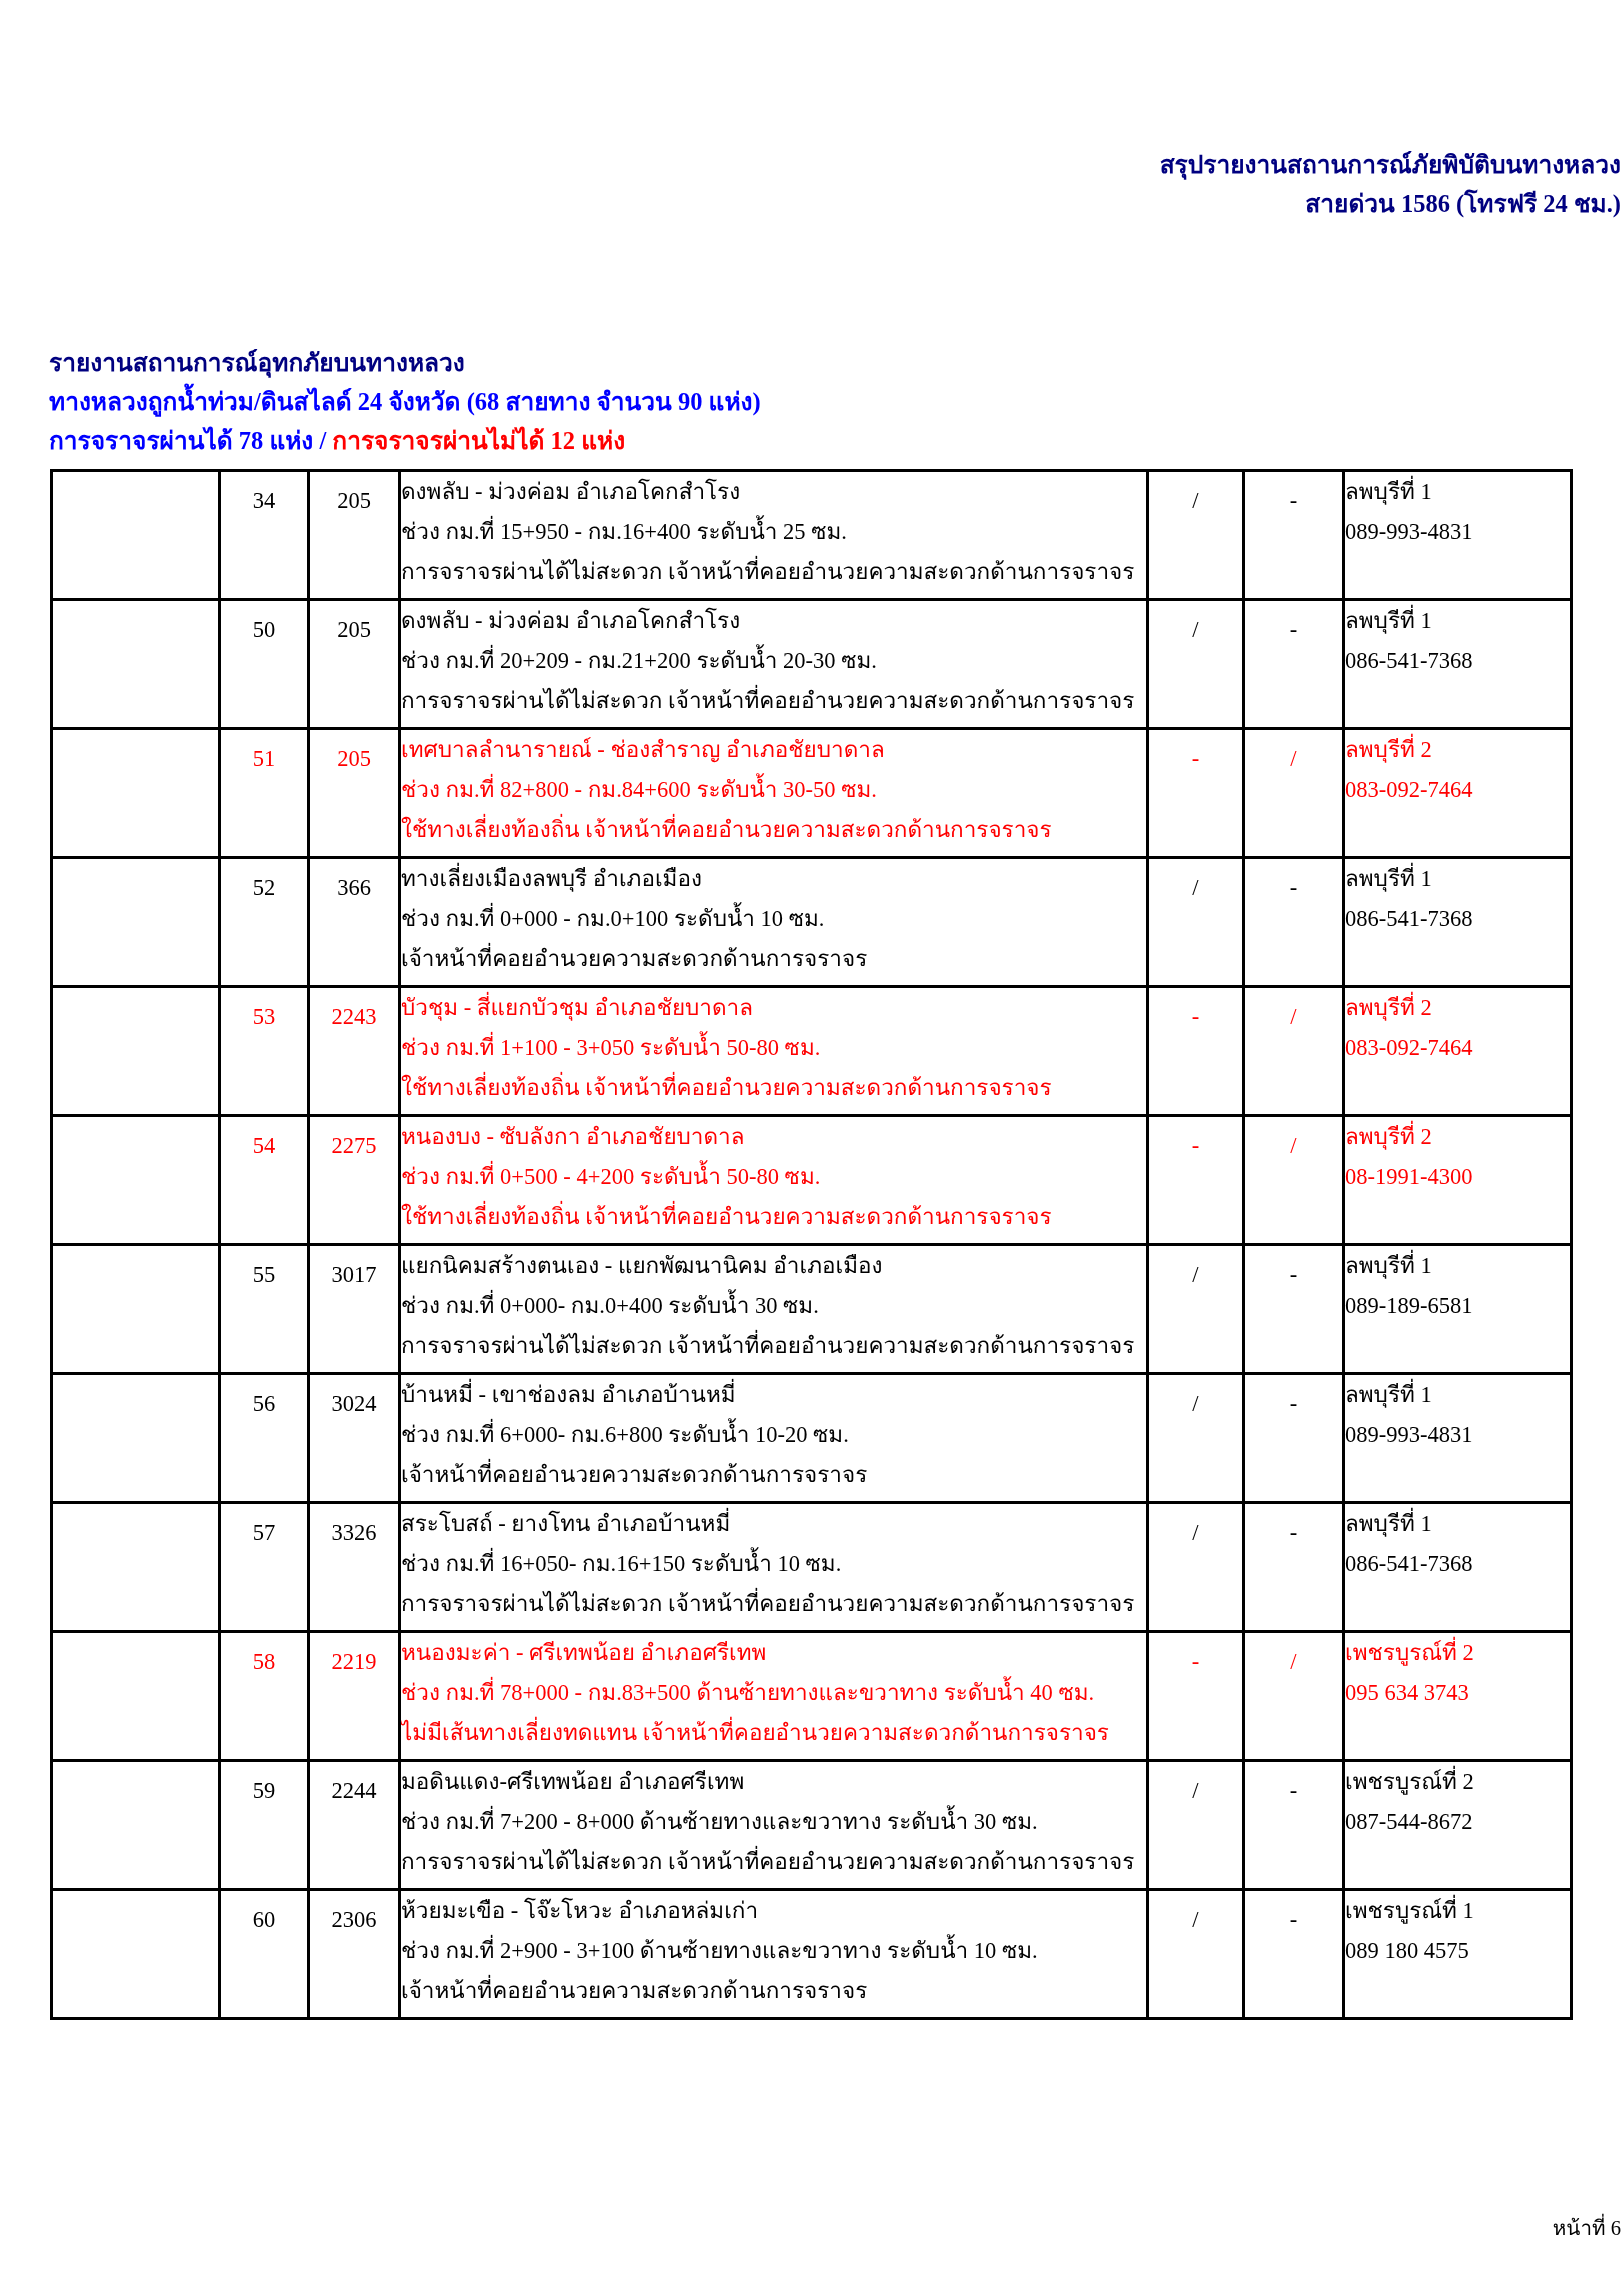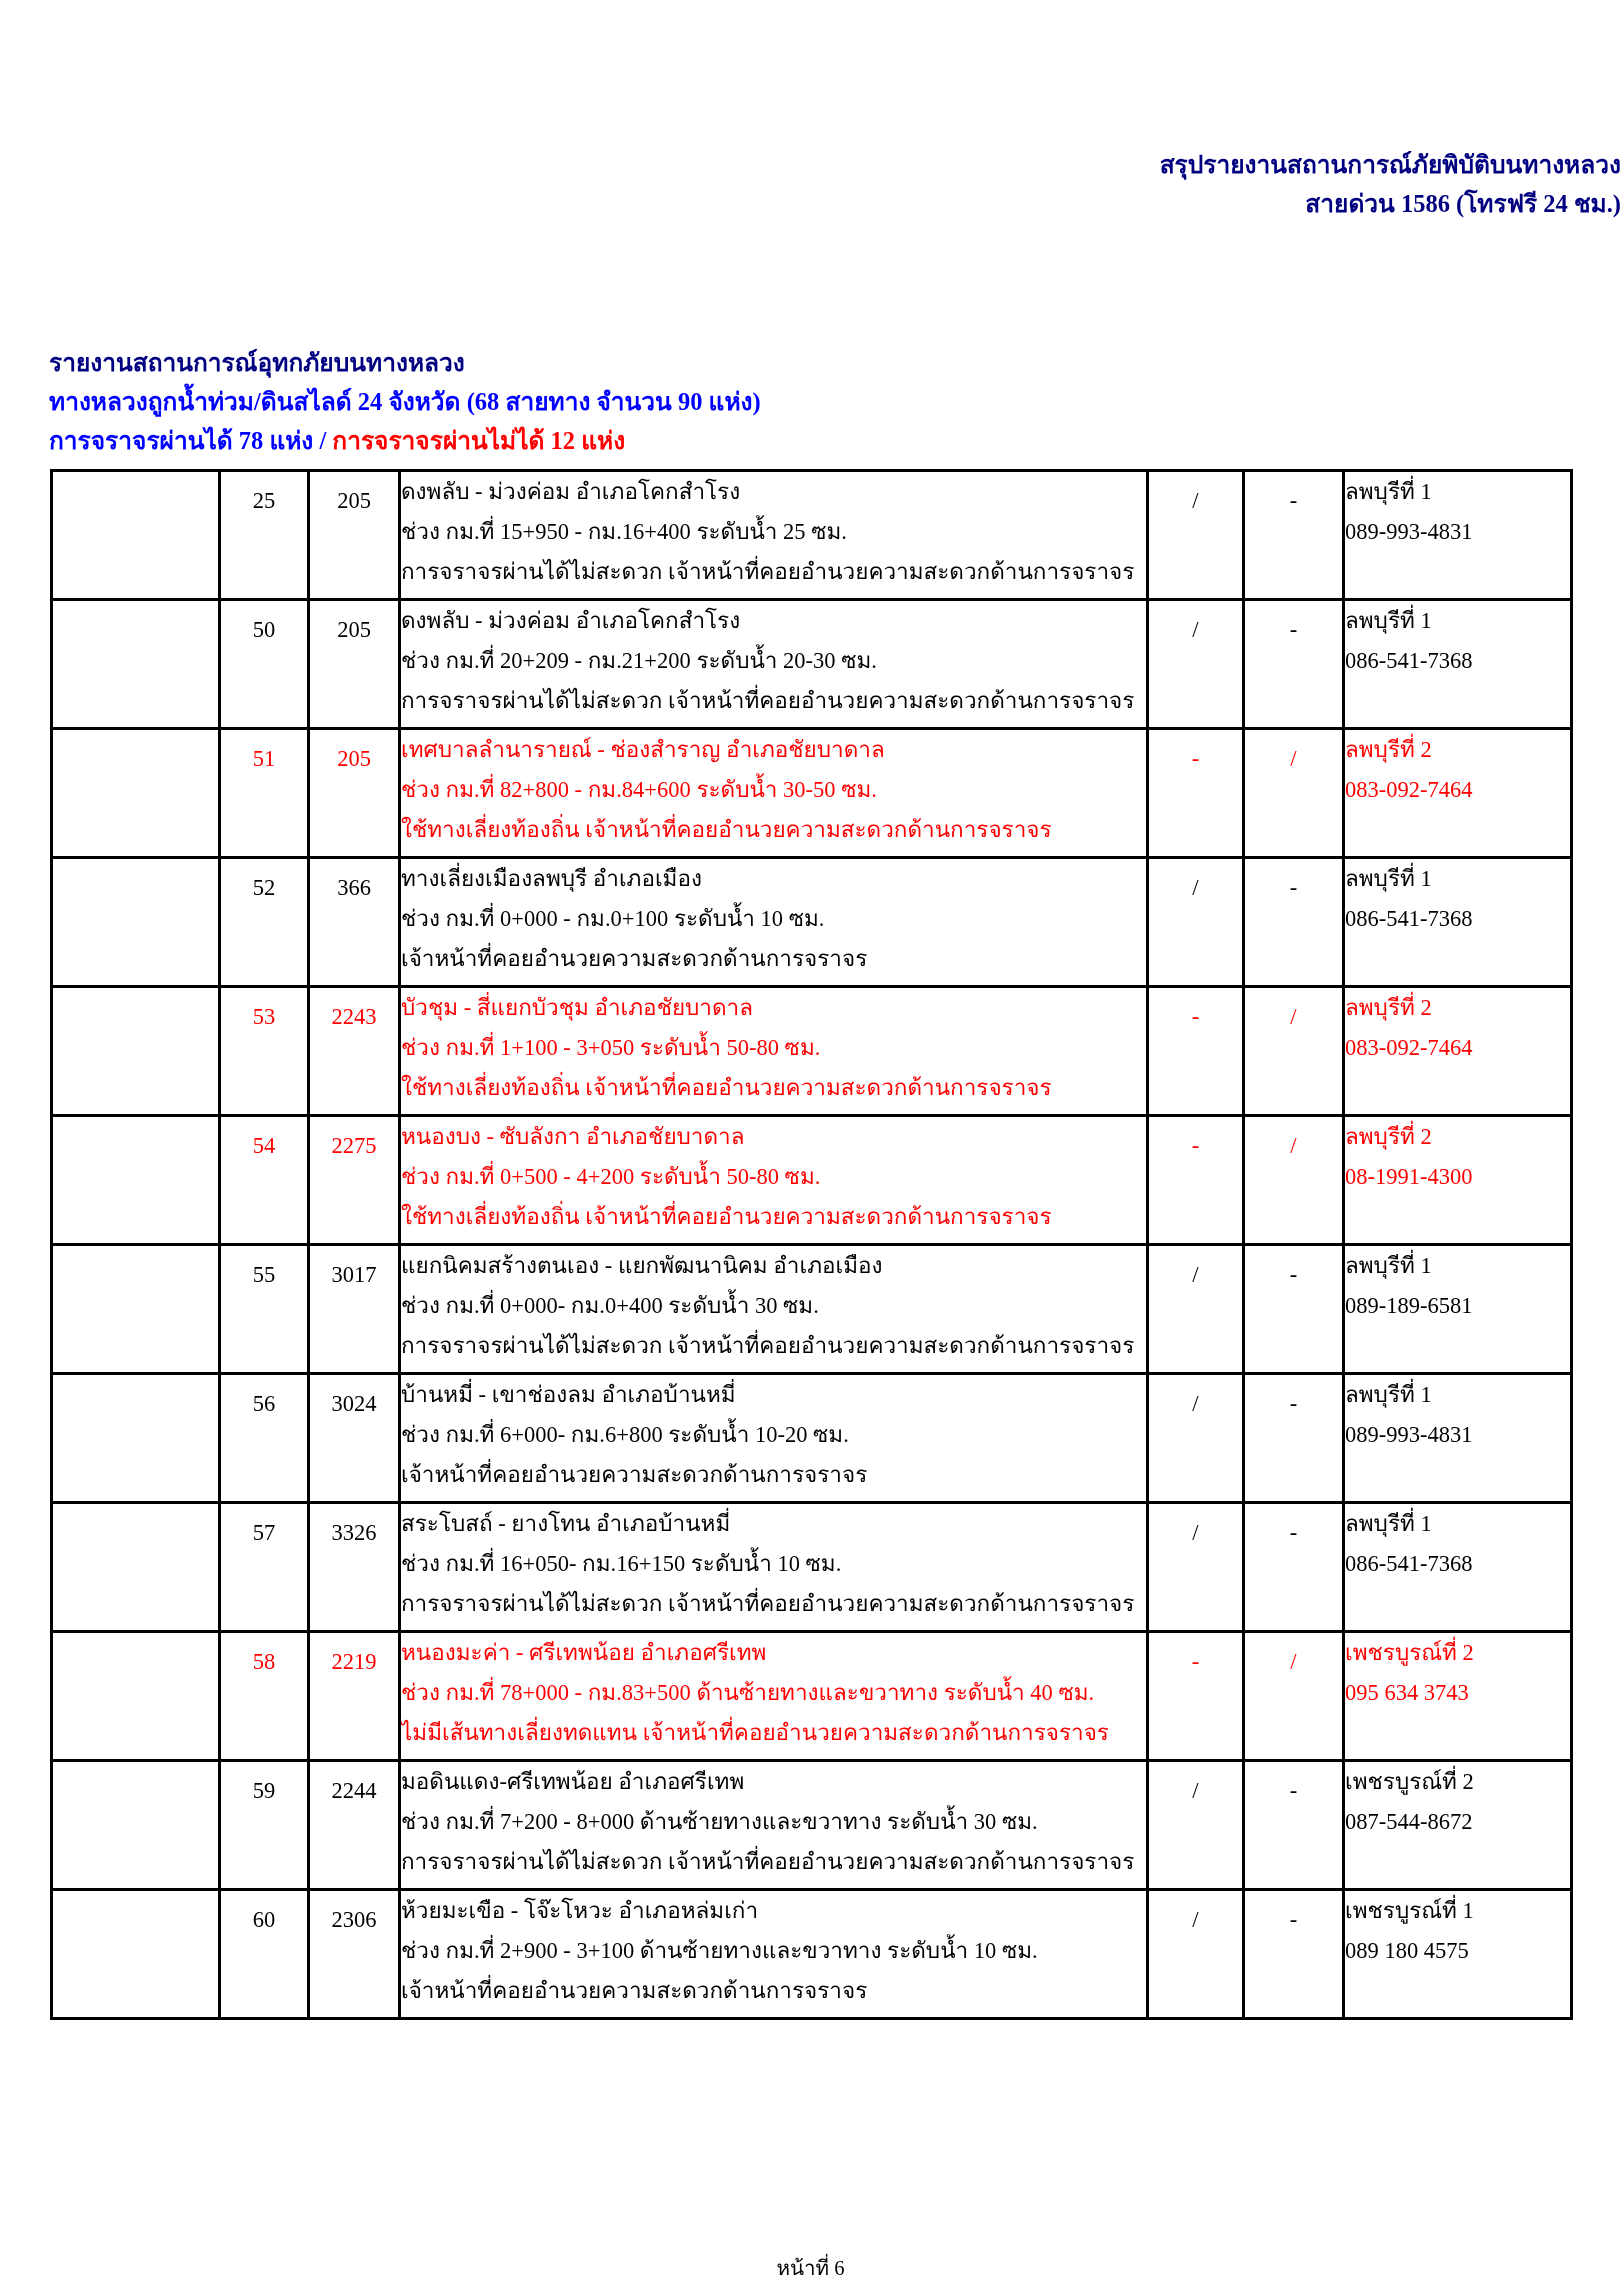--- a/index.html
+++ b/index.html
@@ -40,22 +40,22 @@
   td.cell-desc{padding:8.8px 9.8px 0 7.8px;margin-top:12px;}
   td.cell-desc .desc-line{line-height:40px;white-space:nowrap;}
   td.cell-contact{padding:8.8px 7.8px 0 7.8px;}
   td.cell-contact div{line-height:40px;white-space:nowrap;}
   tr.highlight td{color:var(--red);}
   tr.section-row{height:61px;}
   tr.section-row td{
     vertical-align:middle;font-size:23.5px;padding:3.9px 5.9px;color:var(--ink);
   }
   .page-footer{
-    position:absolute;top:2211px;left:0;width:100%;text-align:center;
-    font-size:20.6px;color:var(--ink);margin-top:40px;
+    position:absolute;top:2211px;left:0;width:100%;text-align:right;
+    font-size:20.6px;color:var(--ink);
   }
 </style>
 </head>
 <body>
 
 <div class="doc-header">
   <div>สรุปรายงานสถานการณ์ภัยพิบัติบนทางหลวง</div>
   <div>สายด่วน 1586 (โทรฟรี 24 ชม.)</div>
 </div>
 
@@ -71,21 +71,21 @@
       <col style="width:89px">
       <col style="width:91px">
     <col style="width:748px">
       <col style="width:96px">
       <col style="width:100px">
     <col style="width:228px">
   </colgroup>
   <tbody>
       <tr class="data-row">
         <td class="cell-blank"></td>
-        <td class="cell-no">25</td>
+        <td class="cell-no">34</td>
         <td class="cell-route">205</td>
         <td class="cell-desc">
           <div class="desc-line">ดงพลับ - ม่วงค่อม อำเภอโคกสำโรง</div>
           <div class="desc-line">ช่วง กม.ที่ 15+950 - กม.16+400 ระดับน้ำ 25 ซม.</div>
           <div class="desc-line">การจราจรผ่านได้ไม่สะดวก เจ้าหน้าที่คอยอำนวยความสะดวกด้านการจราจร</div>
         </td>
         <td class="cell-pass">/</td>
         <td class="cell-nopass">-</td>
         <td class="cell-contact">
           <div>ลพบุรีที่ 1</div>

